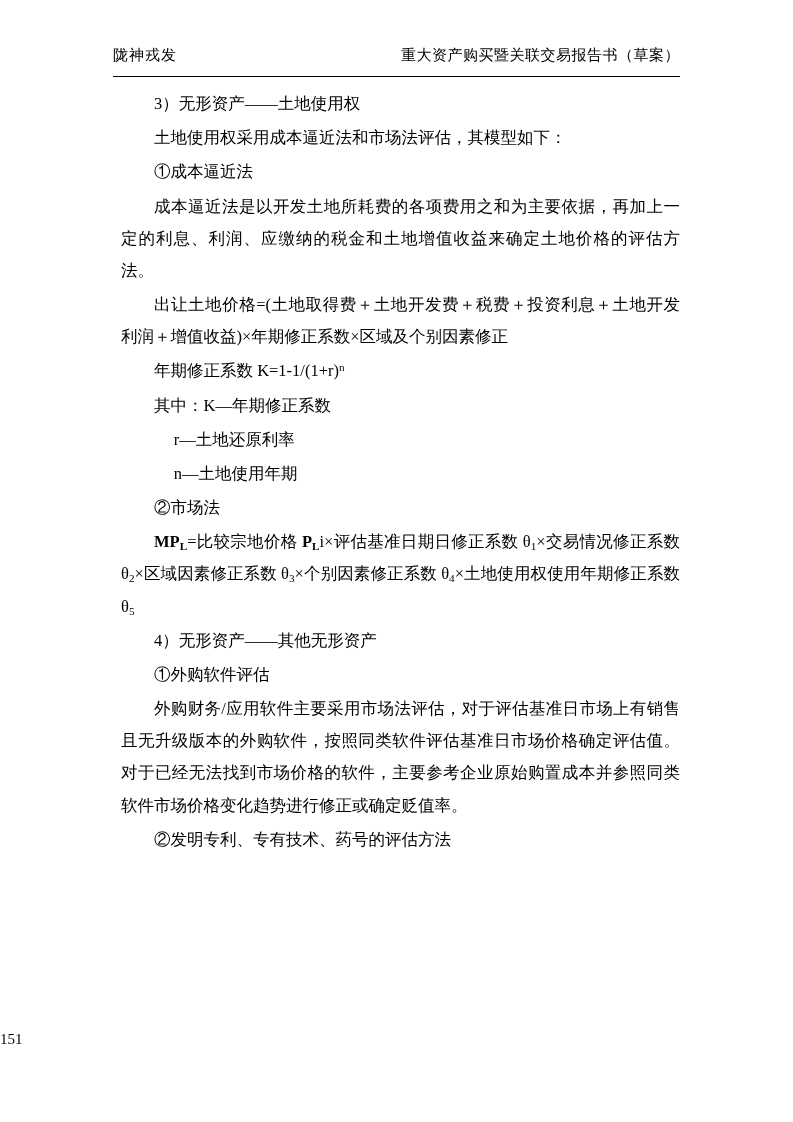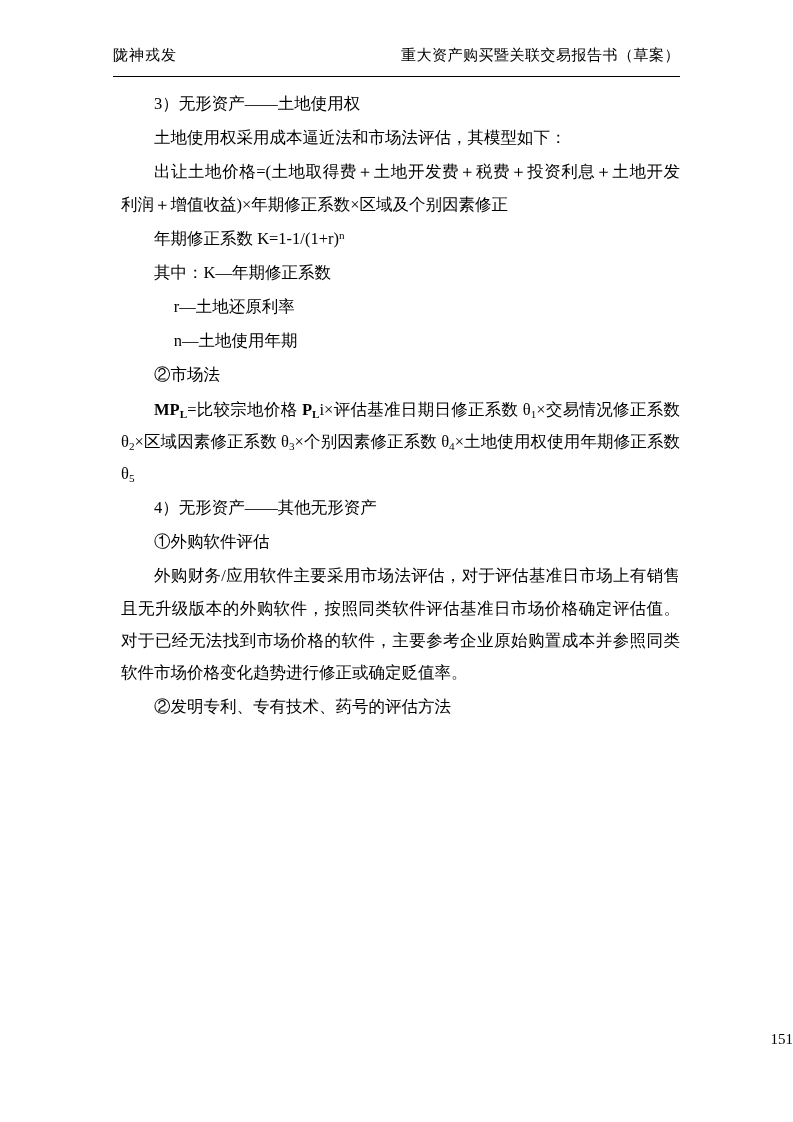--- a/index.html
+++ b/index.html
@@ -71,40 +71,42 @@
   }
   sup {
     font-size: 0.68em;
     vertical-align: 0.45em;
   }
   .footer {
     position: absolute;
     bottom: 74px;
     left: 0;
     width: 100%;
-    text-align: right;
+    text-align: left;
     font-size: 15px;
     color: #000;
     font-family: "Liberation Serif", "DejaVu Serif", serif;
   }
 </style>
 </head>
 <body>
 
 <div class="page">
 
   <div class="header">
     <div class="header-left">陇神戎发</div>
     <div class="header-right">重大资产购买暨关联交易报告书（草案）</div>
   </div>
   <div class="header-rule"></div>
 
   <div class="content">
       <div class="p indent2">3）无形资产——土地使用权</div>
       <div class="p indent2">土地使用权采用成本逼近法和市场法评估，其模型如下：</div>
+      <div class="p indent2">①成本逼近法</div>
+      <div class="p indent2">成本逼近法是以开发土地所耗费的各项费用之和为主要依据，再加上一定的利息、利润、应缴纳的税金和土地增值收益来确定土地价格的评估方法。</div>
       <div class="p indent2">出让土地价格=(土地取得费＋土地开发费＋税费＋投资利息＋土地开发利润＋增值收益)×年期修正系数×区域及个别因素修正</div>
       <div class="p indent2">年期修正系数 K=1-1/(1+r)<sup>n</sup></div>
       <div class="p indent2">其中：K—年期修正系数</div>
       <div class="p indent3">r—土地还原利率</div>
       <div class="p indent3">n—土地使用年期</div>
       <div class="p indent2">②市场法</div>
       <div class="p indent2"><b>MP</b><sub><b>L</b></sub>=比较宗地价格 <b>P</b><sub><b>L</b></sub>i×评估基准日期日修正系数 θ<sub>1</sub>×交易情况修正系数 θ<sub>2</sub>×区域因素修正系数 θ<sub>3</sub>×个别因素修正系数 θ<sub>4</sub>×土地使用权使用年期修正系数 θ<sub>5</sub></div>
       <div class="p indent2">4）无形资产——其他无形资产</div>
       <div class="p indent2">①外购软件评估</div>
       <div class="p indent2">外购财务/应用软件主要采用市场法评估，对于评估基准日市场上有销售且无升级版本的外购软件，按照同类软件评估基准日市场价格确定评估值。对于已经无法找到市场价格的软件，主要参考企业原始购置成本并参照同类软件市场价格变化趋势进行修正或确定贬值率。</div>

